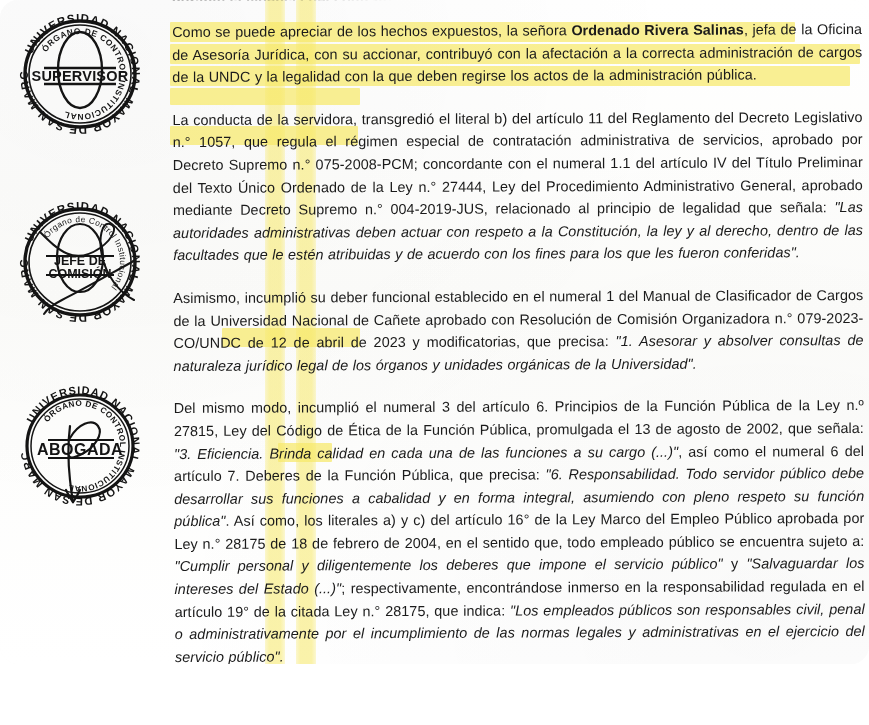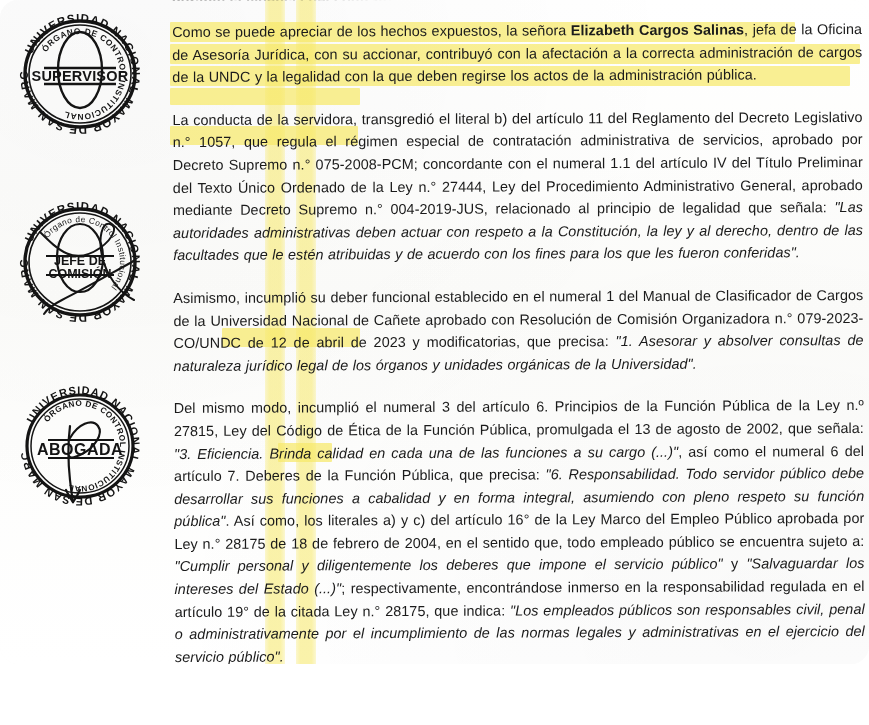--- a/index.html
+++ b/index.html
@@ -115,21 +115,21 @@
     <div class="hl stripe" style="left:296px; top:0; width:20px; height:725px;"></div>
   </div>
 
   <div class="text-col skew">
 
     <p class="para clipped-top">durante la vigencia del contrato.</p>
 
     <div class="gap"></div>
 
     <p class="para">
-      <span>Como se puede apreciar de los hechos expuestos, la señora </span><span class="b">Elizabeth Cargos Salinas</span><span>, jefa de la Oficina de Asesoría Jurídica, con su accionar, contribuyó con la afectación a la correcta administración de cargos de la UNDC y la legalidad con la que deben regirse los actos de la administración pública.</span>
+      <span>Como se puede apreciar de los hechos expuestos, la señora </span><span class="b">Ordenado Rivera Salinas</span><span>, jefa de la Oficina de Asesoría Jurídica, con su accionar, contribuyó con la afectación a la correcta administración de cargos de la UNDC y la legalidad con la que deben regirse los actos de la administración pública.</span>
     </p>
 
     <div class="gap"></div>
 
     <p class="para">
       <span>La conducta de la servidora, transgredió el literal b) del artículo 11 del Reglamento del Decreto Legislativo n.° 1057, que regula el régimen especial de contratación administrativa de servicios, aprobado por Decreto Supremo n.° 075-2008-PCM; concordante con el numeral 1.1 del artículo IV del Título Preliminar del Texto Único Ordenado de la Ley n.° 27444, Ley del Procedimiento Administrativo General, aprobado mediante Decreto Supremo n.° 004-2019-JUS, relacionado al principio de legalidad que señala: </span><span class="i">"Las autoridades administrativas deben actuar con respeto a la Constitución, la ley y al derecho, dentro de las facultades que le estén atribuidas y de acuerdo con los fines para los que les fueron conferidas".</span>
     </p>
 
     <div class="gap"></div>
 

